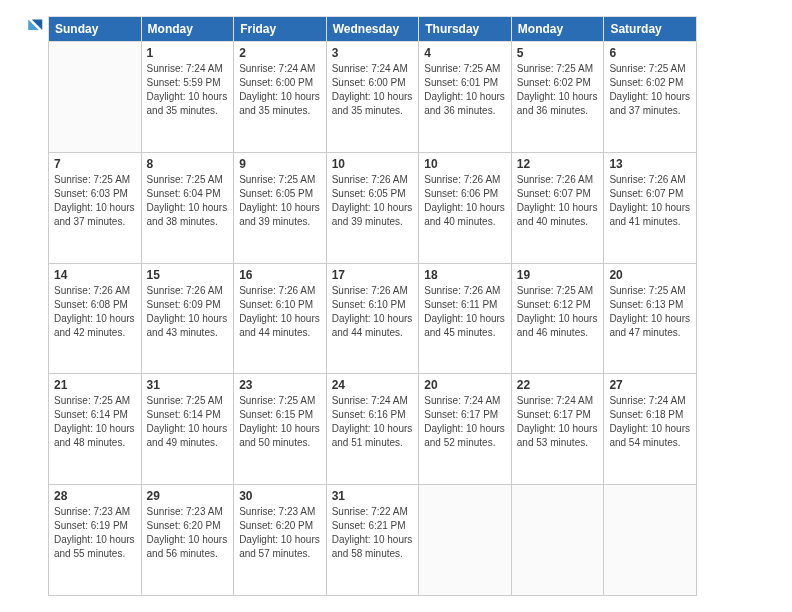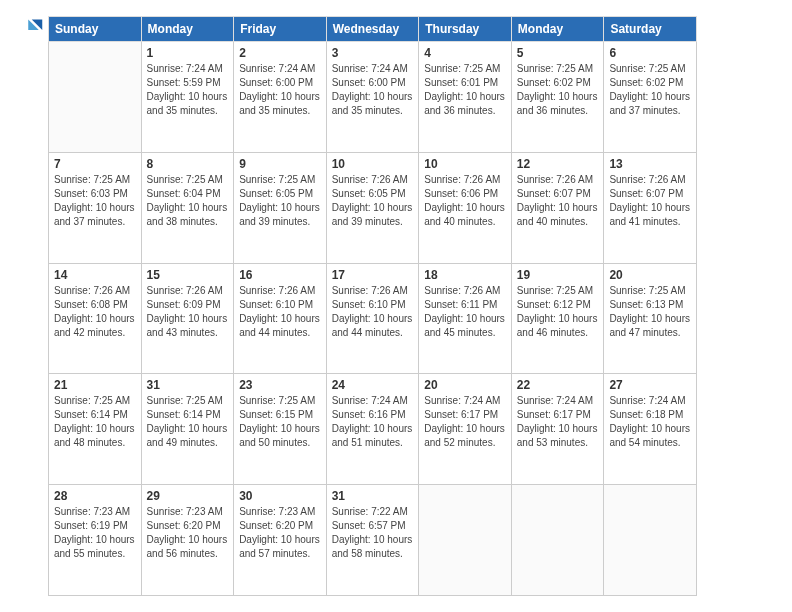--- a/index.html
+++ b/index.html
@@ -340,21 +340,21 @@
           <td>
             <div class="day-number">30</div>
             <div class="day-info" style="white-space: pre-line;">Sunrise: 7:23 AM
 Sunset: 6:20 PM
 Daylight: 10 hours
 and 57 minutes.</div>
           </td>
           <td>
             <div class="day-number">31</div>
             <div class="day-info" style="white-space: pre-line;">Sunrise: 7:22 AM
-Sunset: 6:57 PM
+Sunset: 6:21 PM
 Daylight: 10 hours
 and 58 minutes.</div>
           </td>
           <td class="empty-cell"></td>
           <td class="empty-cell"></td>
           <td class="empty-cell"></td>
         </tr>
       </tbody>
   </table>
 </div>

